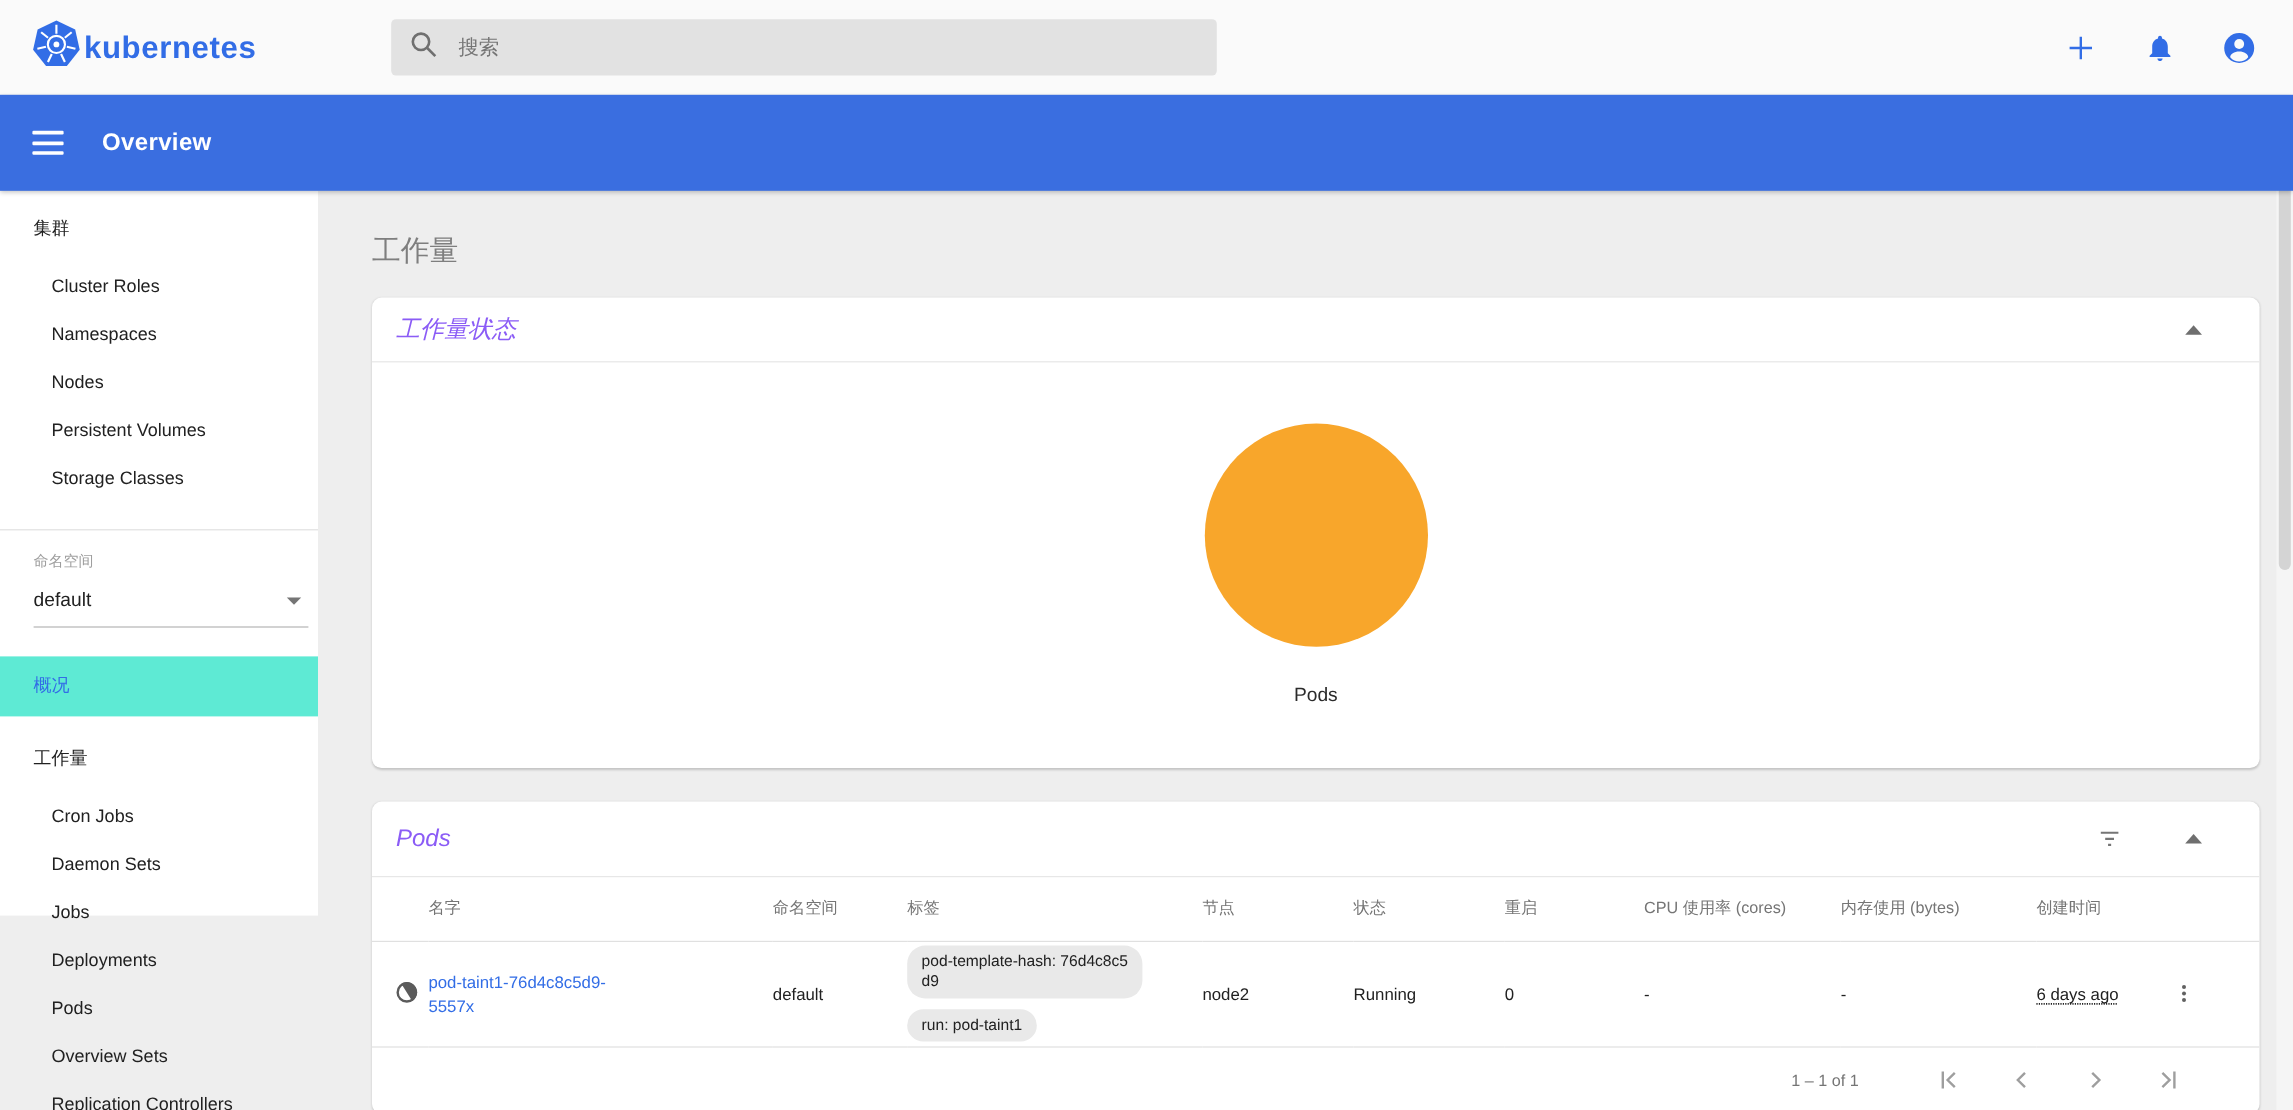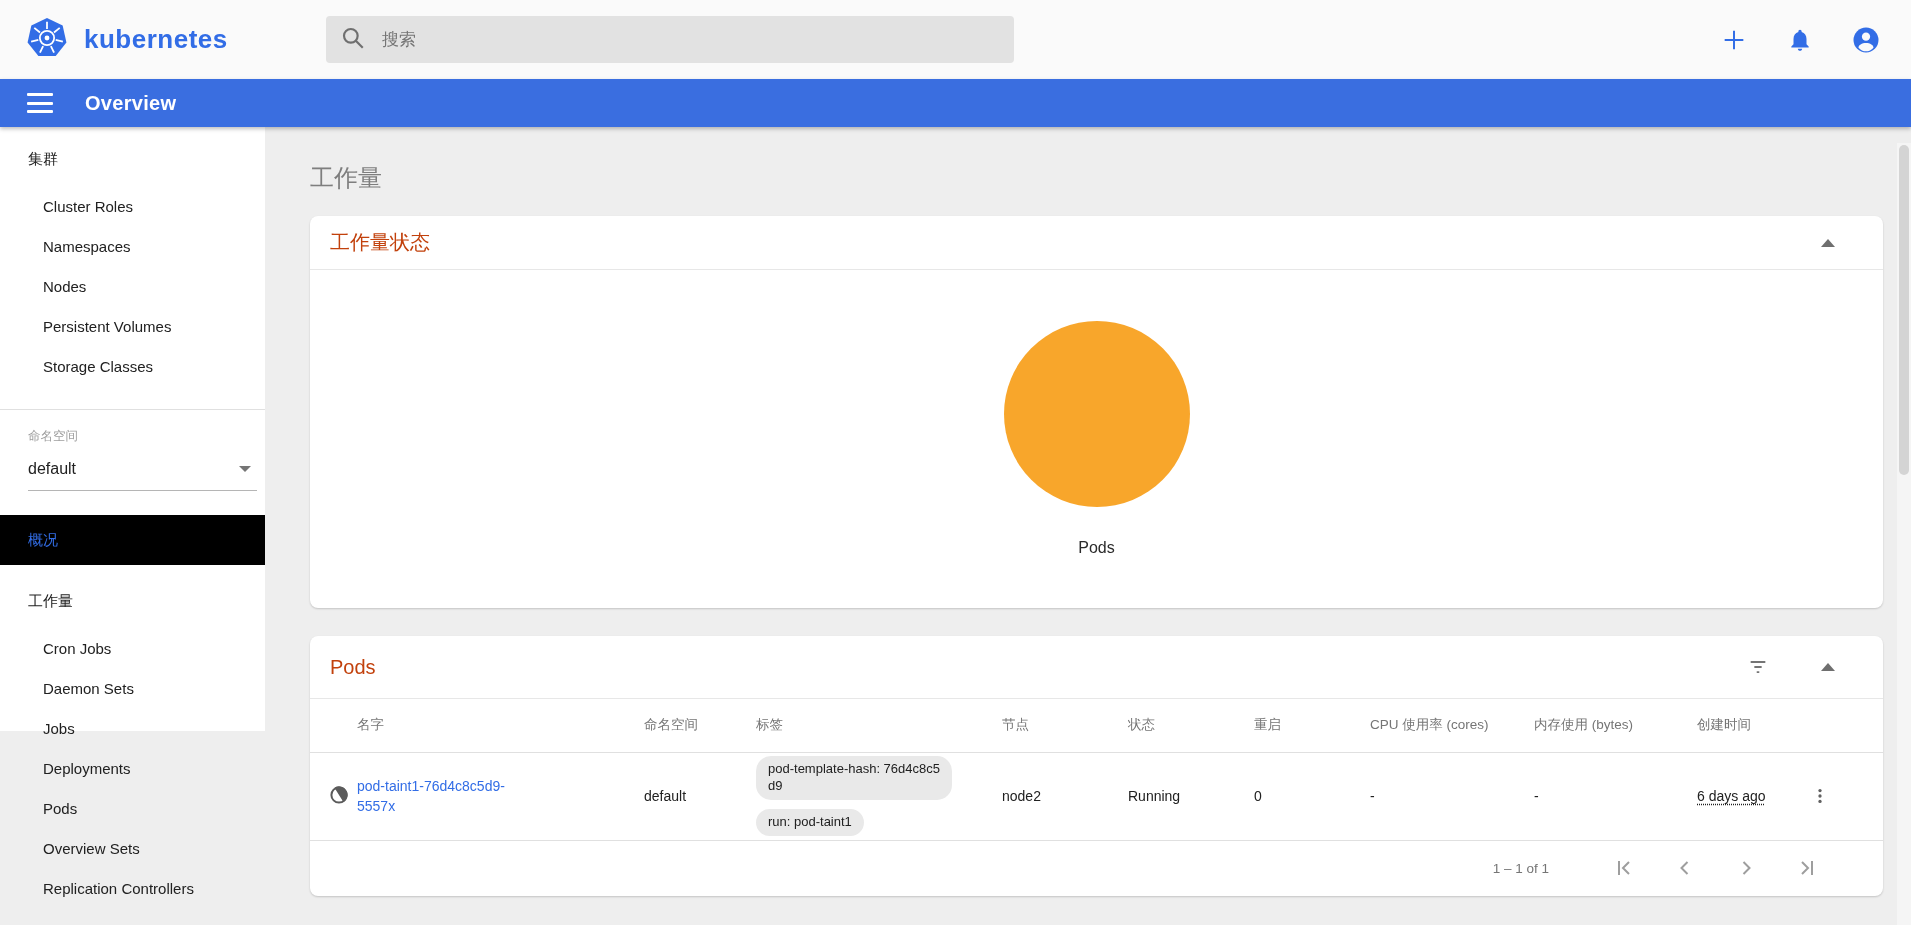--- a/index.html
+++ b/index.html
@@ -1,63 +1,63 @@
 <!DOCTYPE html>
 <html><head>
 <meta charset="utf-8">
 <style>
   * { margin:0; padding:0; box-sizing:border-box; }
   html,body { width:1911px; height:925px; overflow:hidden;
     font-family:"Liberation Sans","DejaVu Sans",sans-serif; background:#eeeeee; }
 
   
   .app-header { position:relative; height:79px; background:#fafafa; display:flex; align-items:center; }
-  .brand { display:flex; align-items:center; gap:16px; margin-left:26px; cursor:pointer; }
+  .brand { display:flex; align-items:center; gap:2px; margin-left:26px; cursor:pointer; }
   .brand-name { font-size:26px; font-weight:600; color:#326de6; letter-spacing:.5px; }
   .searchbar { position:absolute; left:326px; top:16px; width:688px; height:47px;
     background:#e2e2e2; border-radius:4px; display:flex; align-items:center; padding:0 14px; }
   .searchbar input { flex:1; border:none; outline:none; background:transparent; font-size:17px;
     color:#202124; margin-left:16px; font-family:inherit; }
   .searchbar input::placeholder { color:#757575; }
   .header-actions { position:absolute; right:30px; top:0; height:79px; display:flex; align-items:center; gap:36px; }
   .icon-btn { width:30px; height:30px; display:flex; align-items:center; justify-content:center;
     cursor:pointer; background:none; border:none; }
 
   
-  .toolbar { height:48px; background:#3a6ee0; display:flex; align-items:center;
+  .toolbar { height:80px; background:#3a6ee0; display:flex; align-items:center;
     box-shadow:0 2px 4px rgba(0,0,0,.25); position:relative; z-index:5; }
   .hamburger { margin-left:27px; width:26px; height:20px; display:flex; flex-direction:column;
     justify-content:space-between; cursor:pointer; background:none; border:none; }
   .hamburger span { display:block; height:3px; background:#fff; border-radius:1px; }
   .toolbar-title { color:#fff; font-size:20px; font-weight:700; margin-left:32px; letter-spacing:.3px; }
 
   
   .page { display:flex; height:604px; }
   .sidebar { width:265px; background:#fff; padding-top:12px; flex:none; font-size:15px; color:#212121; }
   .side-header { height:40px; line-height:40px; padding-left:28px; font-weight:500; }
   .side-item { height:40px; line-height:40px; padding-left:43px; cursor:pointer; }
   .side-divider { border-top:1px solid #e0e0e0; margin-top:22px; }
   .ns-label { margin-top:18px; padding-left:28px; font-size:12.5px; color:#9e9e9e; }
   .ns-select { margin:2px 8px 0 28px; height:44px; display:flex; align-items:center;
     justify-content:space-between; border-bottom:1px solid #b5b5b5; cursor:pointer; font-size:16px; }
   .caret-down { width:0; height:0; border-left:6px solid transparent; border-right:6px solid transparent;
     border-top:6px solid #757575; margin-right:6px; }
   .side-item-active { margin-top:24px; height:50px; line-height:50px; padding-left:28px;
-    background:#000000; color:#326de6; cursor:pointer; }
+    background:#5eead4; color:#326de6; cursor:pointer; }
   .side-header-2 { margin-top:16px; }
   .mt8 { margin-top:8px; }
 
   
   .main { flex:1; padding:0 28px 0 45px; position:relative; }
   .page-title { margin-top:34px; font-size:24px; color:#7e7e7e; line-height:33px; }
   .card { background:#fff; border-radius:8px; box-shadow:0 1px 2px rgba(0,0,0,.18); overflow:hidden; }
   .card-status { margin-top:22px; height:392px; }
   .card-head { display:flex; align-items:center; padding:0 48px 0 20px; border-bottom:1px solid #e7e7e7; }
   .card-head-status { height:54px; }
-  .card-title { font-size:20px; color:#c2410c; flex:1; }
+  .card-title { font-size:20px; color:#8b5cf6; flex:1;font-style:italic; }
   .collapse-arrow { width:0; height:0; border-left:7px solid transparent; border-right:7px solid transparent;
     border-bottom:8px solid #6f6f6f; cursor:pointer; }
   .card-controls { display:flex; align-items:center; gap:52px; }
 
   .chart-body { padding-top:51px; display:flex; flex-direction:column; align-items:center; }
   .pie { width:186px; height:186px; border-radius:50%; background:#f8a62b; }
   .pie-label { margin-top:32px; font-size:16px; color:#2b2b2b; }
 
   .card-pods { margin-top:28px; height:260px; }
   .card-head-pods { height:63px; }

